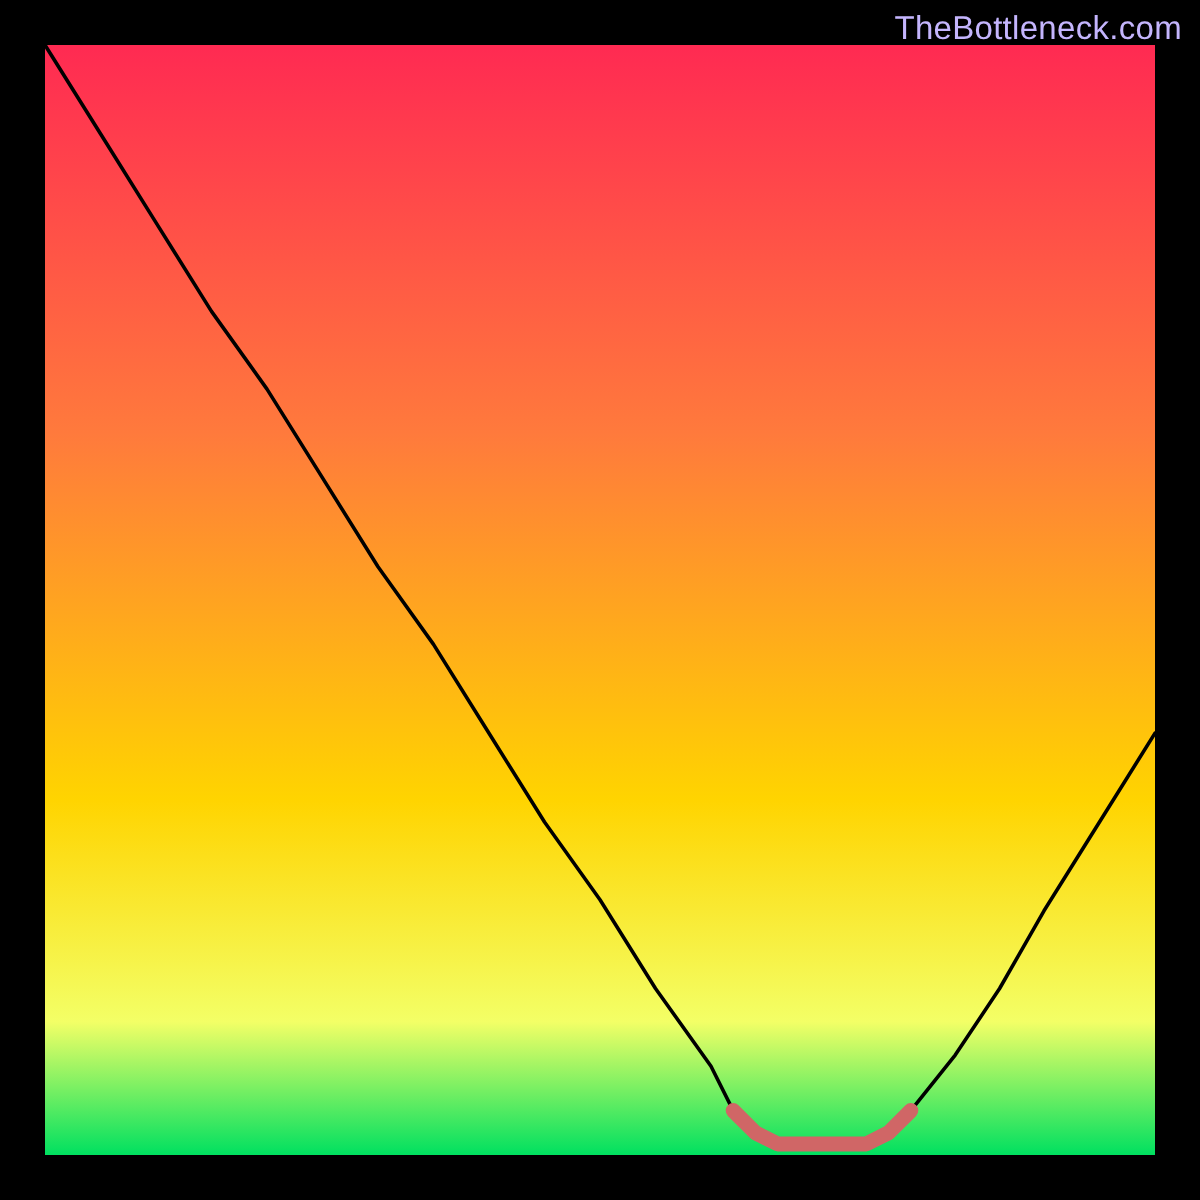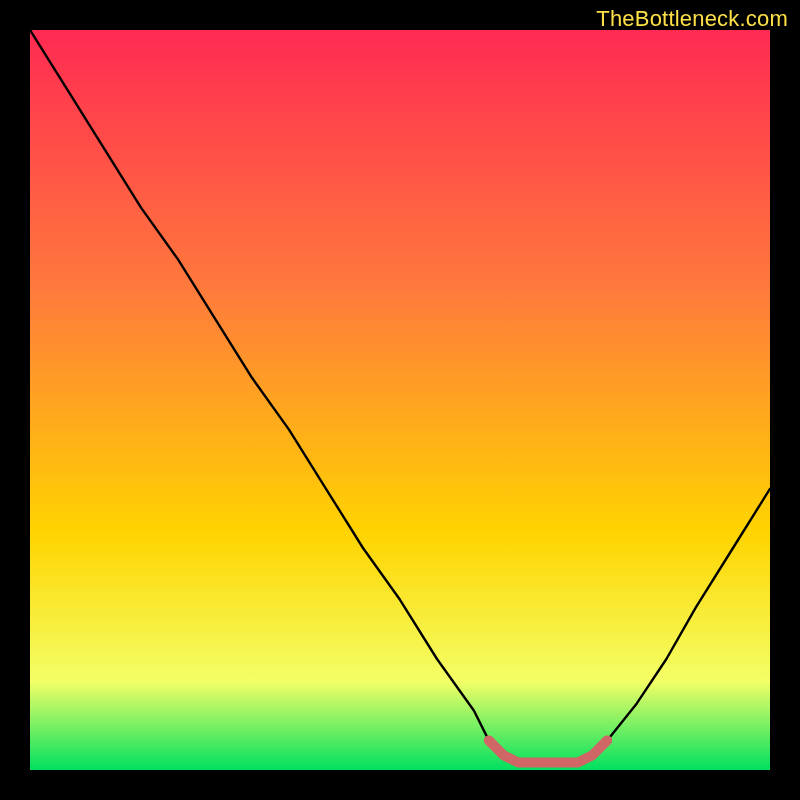--- a/index.html
+++ b/index.html
@@ -14,21 +14,21 @@
   .container {
     position: relative;
     width: 800px;
     height: 800px;
     background: #000;
   }
   .watermark {
     position: absolute;
     top: 6px;
     right: 12px;
-    color: #fde047;
+    color: #c4b5fd;
     font-size: 22px;
     font-weight: 500;
     letter-spacing: 0.2px;
     z-index: 10;
   }
   .plot-outer {
     position: absolute;
     left: 30px;
     top: 30px;
     width: 740px;

